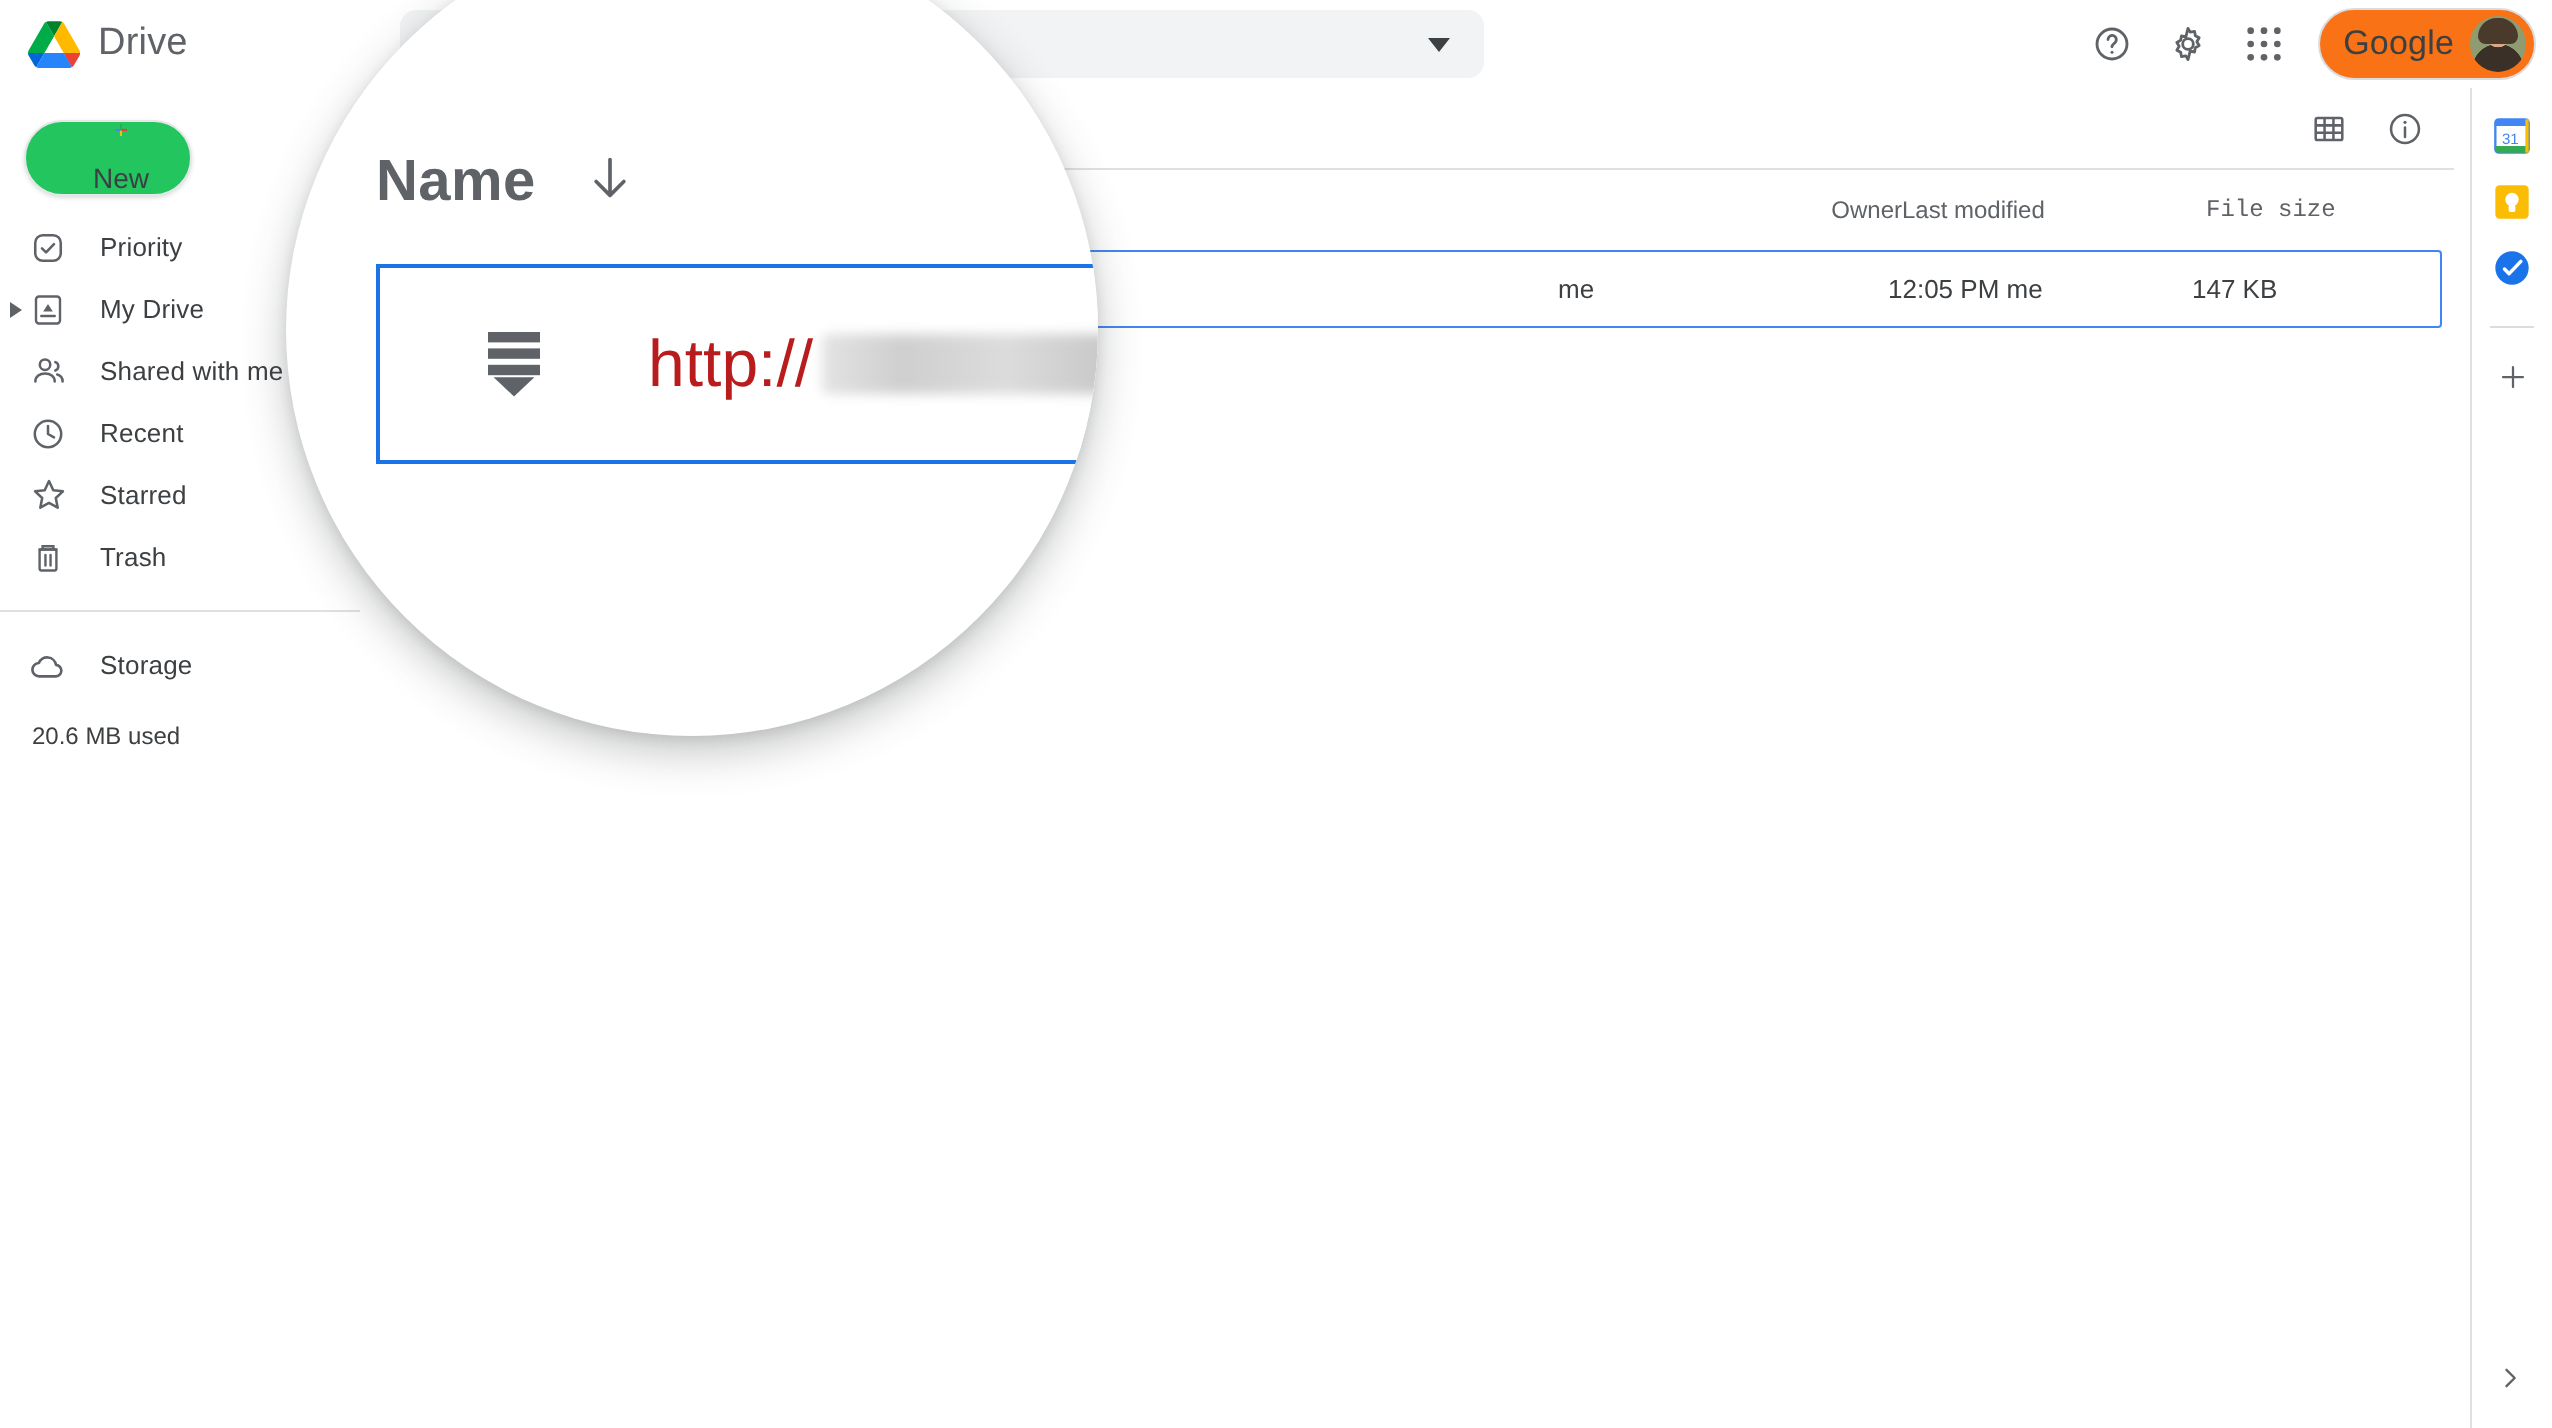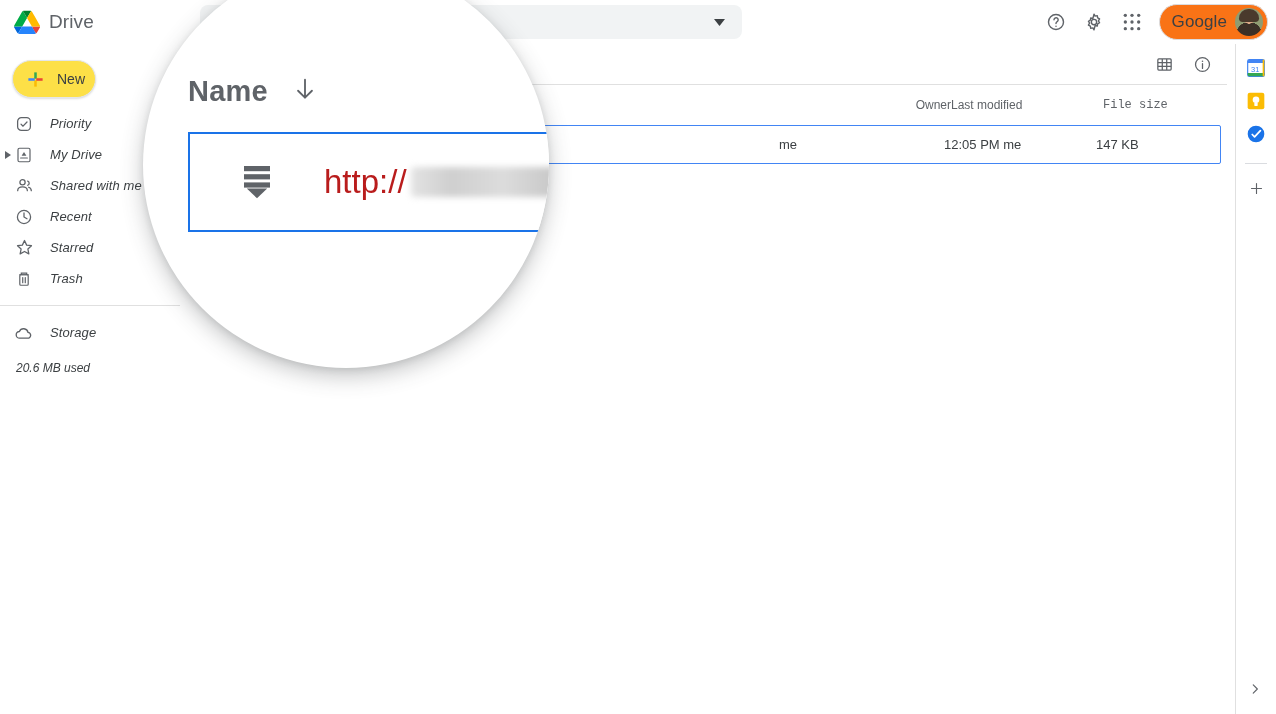--- a/index.html
+++ b/index.html
@@ -80,26 +80,26 @@
   .sidebar {
     position: absolute; left: 0; top: 44px;
     width: 180px; height: 670px;
     padding-top: 8px;
   }
   .new-btn {
     display: flex; align-items: center; gap: 12px;
     margin: 8px 0 10px 12px;
     width: 84px; height: 38px;
     border: 1px solid #e4e6e8; border-radius: 24px;
-    background: #fde047;
+    background: #22c55e;
     box-shadow: 0 1px 2px rgba(60,64,67,.18);
-    cursor: pointer; padding-left: 13px;
+    cursor: pointer; padding-left: 13px; flex-direction: column;
   }
   .new-label { font-size: 14px; color: #3c4043; }
-  .nav { margin-top: 10px; font-style: italic; }
+  .nav { margin-top: 10px; }
   .nav-item {
     position: relative;
     display: flex; align-items: center; gap: 16px;
     height: 31px; padding-left: 14px;
     cursor: pointer; color: #3c4043;
   }
   .nav-ico {
     width: 20px; height: 20px; flex: none;
     display: flex; align-items: center; justify-content: center;
     color: #5f6368;

